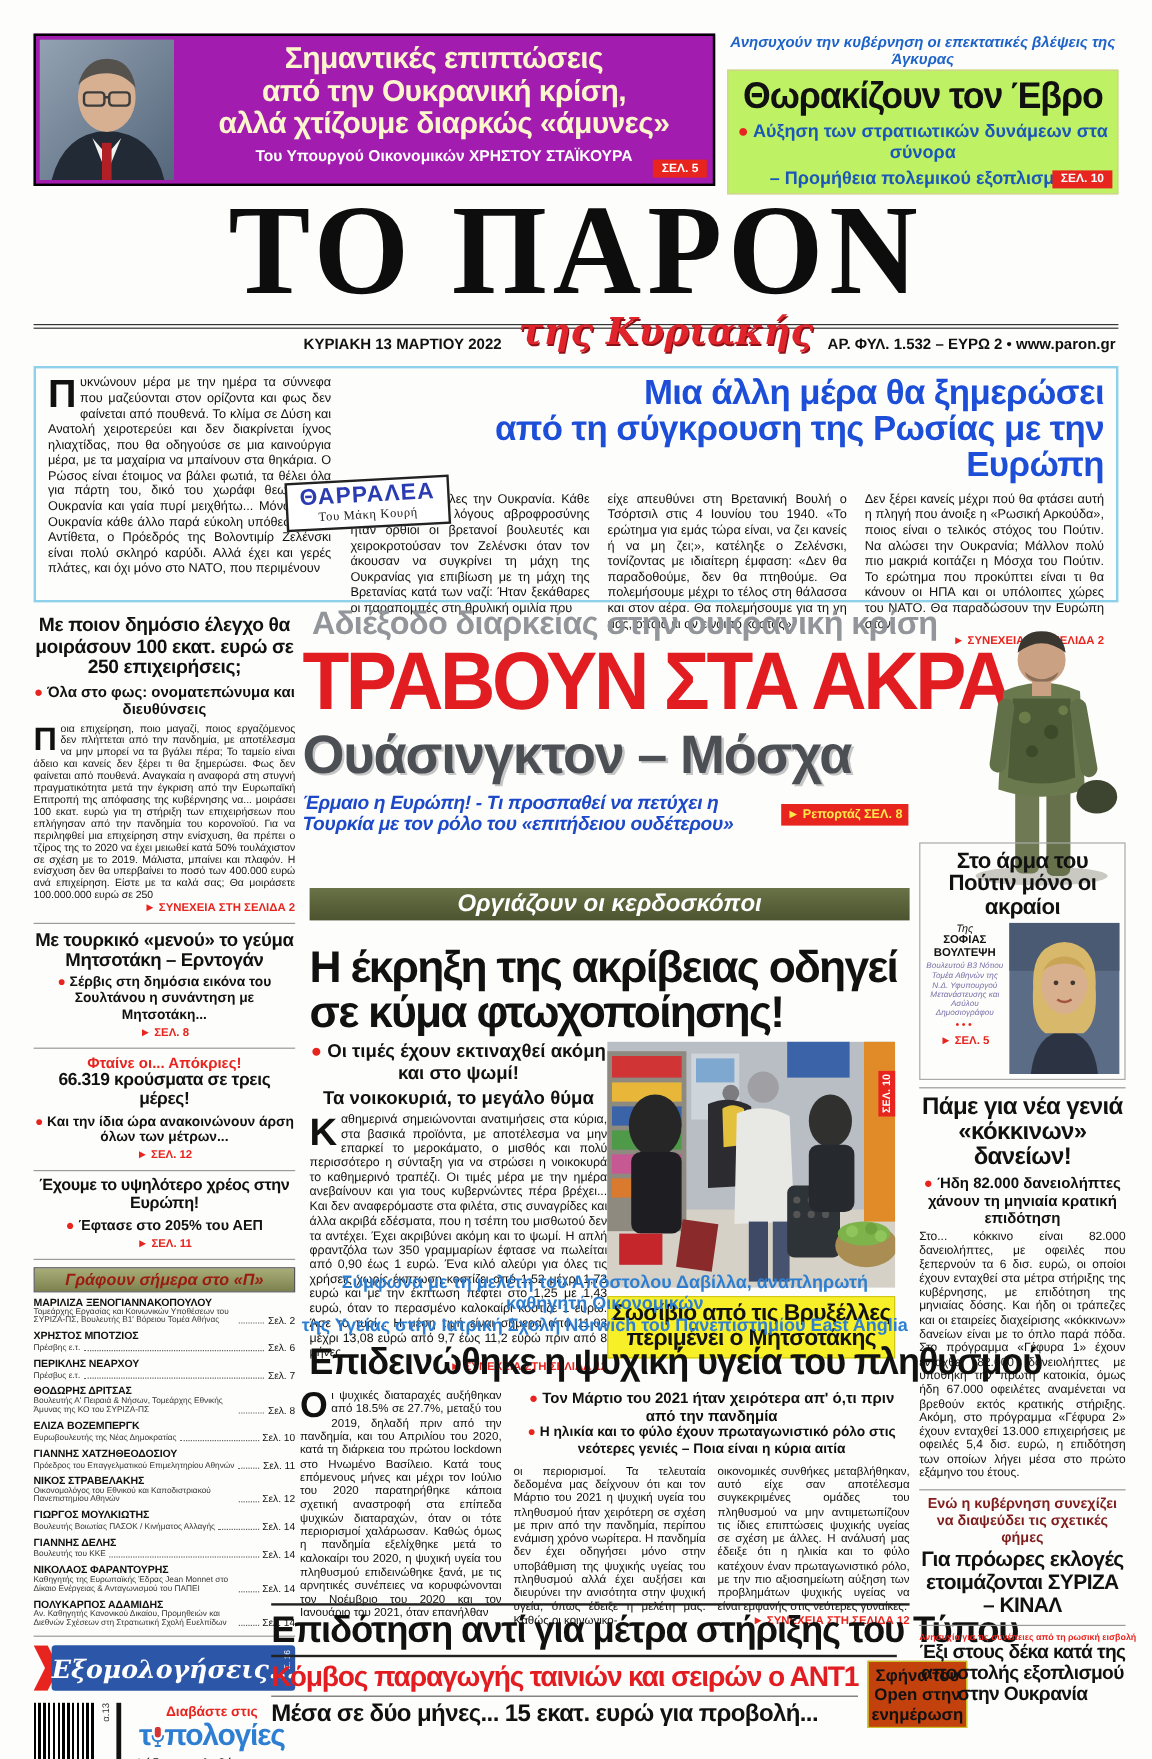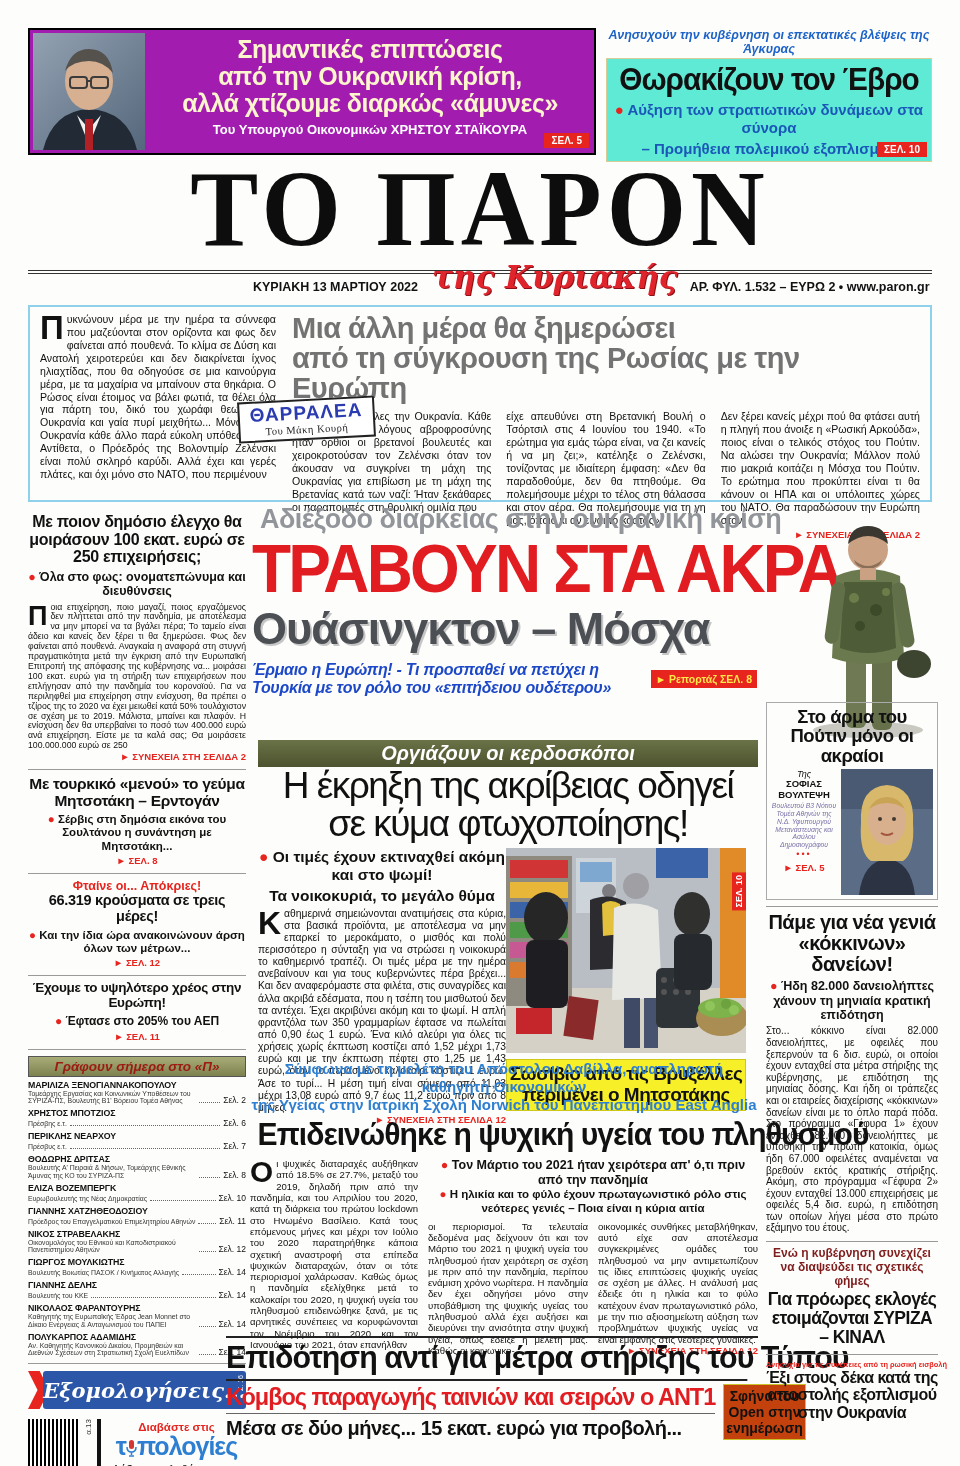--- a/index.html
+++ b/index.html
@@ -10,21 +10,21 @@
   .top-strip{position:absolute;left:28px;top:28px;width:904px;height:127px;display:flex;gap:10px;}
   .promo-left{width:586px;background:#a21caf;border:2px solid #000000;position:relative;
               padding:6px 8px 4px 124px;text-align:center;}
   .promo-left .pl-h{color:#fdf6cd;font-weight:800;font-size:25px;line-height:1.08;letter-spacing:-0.5px;}
   .promo-left .pl-by{color:#fff;font-weight:bold;font-size:13px;margin-top:5px;}
   .pl-photo{position:absolute;left:3px;top:3px;}
   .page-tag{background:#e8241f;color:#fff;font-weight:bold;font-size:10px;padding:2px 7px;display:inline-block;}
   .promo-left .page-tag{position:absolute;right:5px;bottom:5px;}
   .promo-right{flex:1;display:flex;flex-direction:column;}
   .pr-kicker{color:#1d63c8;font-weight:bold;font-style:italic;font-size:12.5px;text-align:center;padding-bottom:2px;}
-  .pr-box{flex:1;background:#5eead4;border:1px solid #d8cd96;position:relative;padding:3px 6px;text-align:center;}
+  .pr-box{flex:1;background:#bef264;border:1px solid #d8cd96;position:relative;padding:3px 6px;text-align:center;}
   .pr-h{font-weight:800;font-size:31px;letter-spacing:-1px;transform:scaleX(0.96);transform-origin:center;white-space:nowrap;}
   .pr-sub{color:#1b57b8;font-weight:800;font-size:15px;line-height:1.2;margin-top:3px;}
   .pr-sub .dot{color:#e8241f;font-size:15px;}
   .pr-box .page-tag{position:absolute;right:4px;bottom:4px;}
 
   
   .masthead{position:absolute;left:28px;top:156px;width:904px;height:146px;}
   .mh-title{text-align:center;font-family:"Liberation Serif",serif;font-weight:bold;font-size:102px;
             line-height:1.0;letter-spacing:5px;transform:scaleY(1.05);transform-origin:top;color:#0d0d0d;}
   .mh-row{position:absolute;bottom:2px;left:0;right:0;height:26px;border-top:4px double #333;
@@ -37,21 +37,21 @@
   
   .lead{position:absolute;left:28px;top:305px;width:904px;height:197px;border:2px solid #8fd0ea;
         padding:6px 10px;box-sizing:border-box;display:flex;gap:16px;}
   .lead-left{width:236px;font-size:10.6px;line-height:1.22;text-align:justify;}
   .dropcap::first-letter{float:left;font-size:3.1em;line-height:0.82;font-weight:bold;padding:2px 3px 0 0;}
   .stamp{position:absolute;left:208px;top:92px;transform:rotate(-3deg);background:#fff;border:2px solid #222;
          padding:1px 10px 3px;text-align:center;z-index:5;}
   .stamp-t{color:#2b3bb0;font-weight:800;font-size:19px;letter-spacing:1px;}
   .stamp-b{font-family:"Liberation Serif",serif;font-size:10.5px;color:#222;letter-spacing:0.5px;}
   .lead-right{flex:1;}
-  .lead-h{text-align:left;color:#737373;font-weight:800;font-size:29px;line-height:1.04;
+  .lead-h{text-align:right;color:#1d4ed8;font-weight:800;font-size:29px;line-height:1.04;
           letter-spacing:-0.5px;margin:0 0 7px;}
   .lead-cols{columns:3;column-gap:15px;font-size:10.6px;line-height:1.22;text-align:justify;}
   .lead-cols p{margin:0 0 2px;}
   .more{color:#e8241f;font-weight:bold;font-size:9.5px;text-align:right;}
 
   
   .main-head{position:absolute;left:252px;top:504px;width:565px;}
   .mhk{color:#92959a;font-weight:800;font-size:27px;letter-spacing:-0.5px;margin-left:8px;}
   .mhr{color:#e21d22;font-weight:800;font-size:68px;line-height:0.98;letter-spacing:-3px;white-space:nowrap;
        transform:scaleX(0.94);transform-origin:left;}
@@ -91,21 +91,21 @@
   .bc-label{writing-mode:vertical-rl;transform:rotate(180deg);font-size:8px;color:#333;}
   .typ-box{flex:1;border-left:4px solid #111;padding:2px 0 0 6px;text-align:center;}
   .typ-k{color:#e8241f;font-weight:bold;font-size:11.5px;}
   .typ-logo{color:#2e7fd2;font-weight:800;font-size:25px;letter-spacing:-1px;line-height:1.05;}
   .typ-sub{font-size:12.5px;color:#222;margin-top:4px;line-height:1.15;}
 
   
   .center{position:absolute;left:258px;top:740px;width:500px;}
   .green-bar{background:linear-gradient(#6a7247,#4c532f);color:#fff;font-weight:800;font-style:italic;
              font-size:20px;text-align:center;padding:2px 0;}
-  .pr-head{font-weight:400;font-size:37px;line-height:1.02;letter-spacing:-1.5px;text-align:center;margin-top:0;}
+  .pr-head{font-weight:700;font-size:37px;line-height:1.02;letter-spacing:-1.5px;text-align:left;margin-top:20px;}
   .pr-cols{display:flex;gap:0;margin-top:6px;}
   .pr-left{width:248px;}
   .pr-b{font-weight:800;font-size:15.5px;line-height:1.1;text-align:center;}
   .pr-b .dot{color:#e8241f;}
   .pr-sh{font-weight:800;font-size:15.5px;text-align:center;margin:4px 0 3px;}
   .pr-body{font-size:10.3px;line-height:1.18;text-align:justify;}
   .pr-right{width:240px;position:relative;}
   .photo-tag{position:absolute;right:0;top:24px;background:#e8241f;color:#fff;font-weight:bold;font-size:9px;
              padding:3px 2px;writing-mode:vertical-rl;transform:rotate(180deg);z-index:4;}
   .caption{background:#f7ef28;border:1px solid #cfc816;text-align:center;font-weight:800;font-size:19px;

